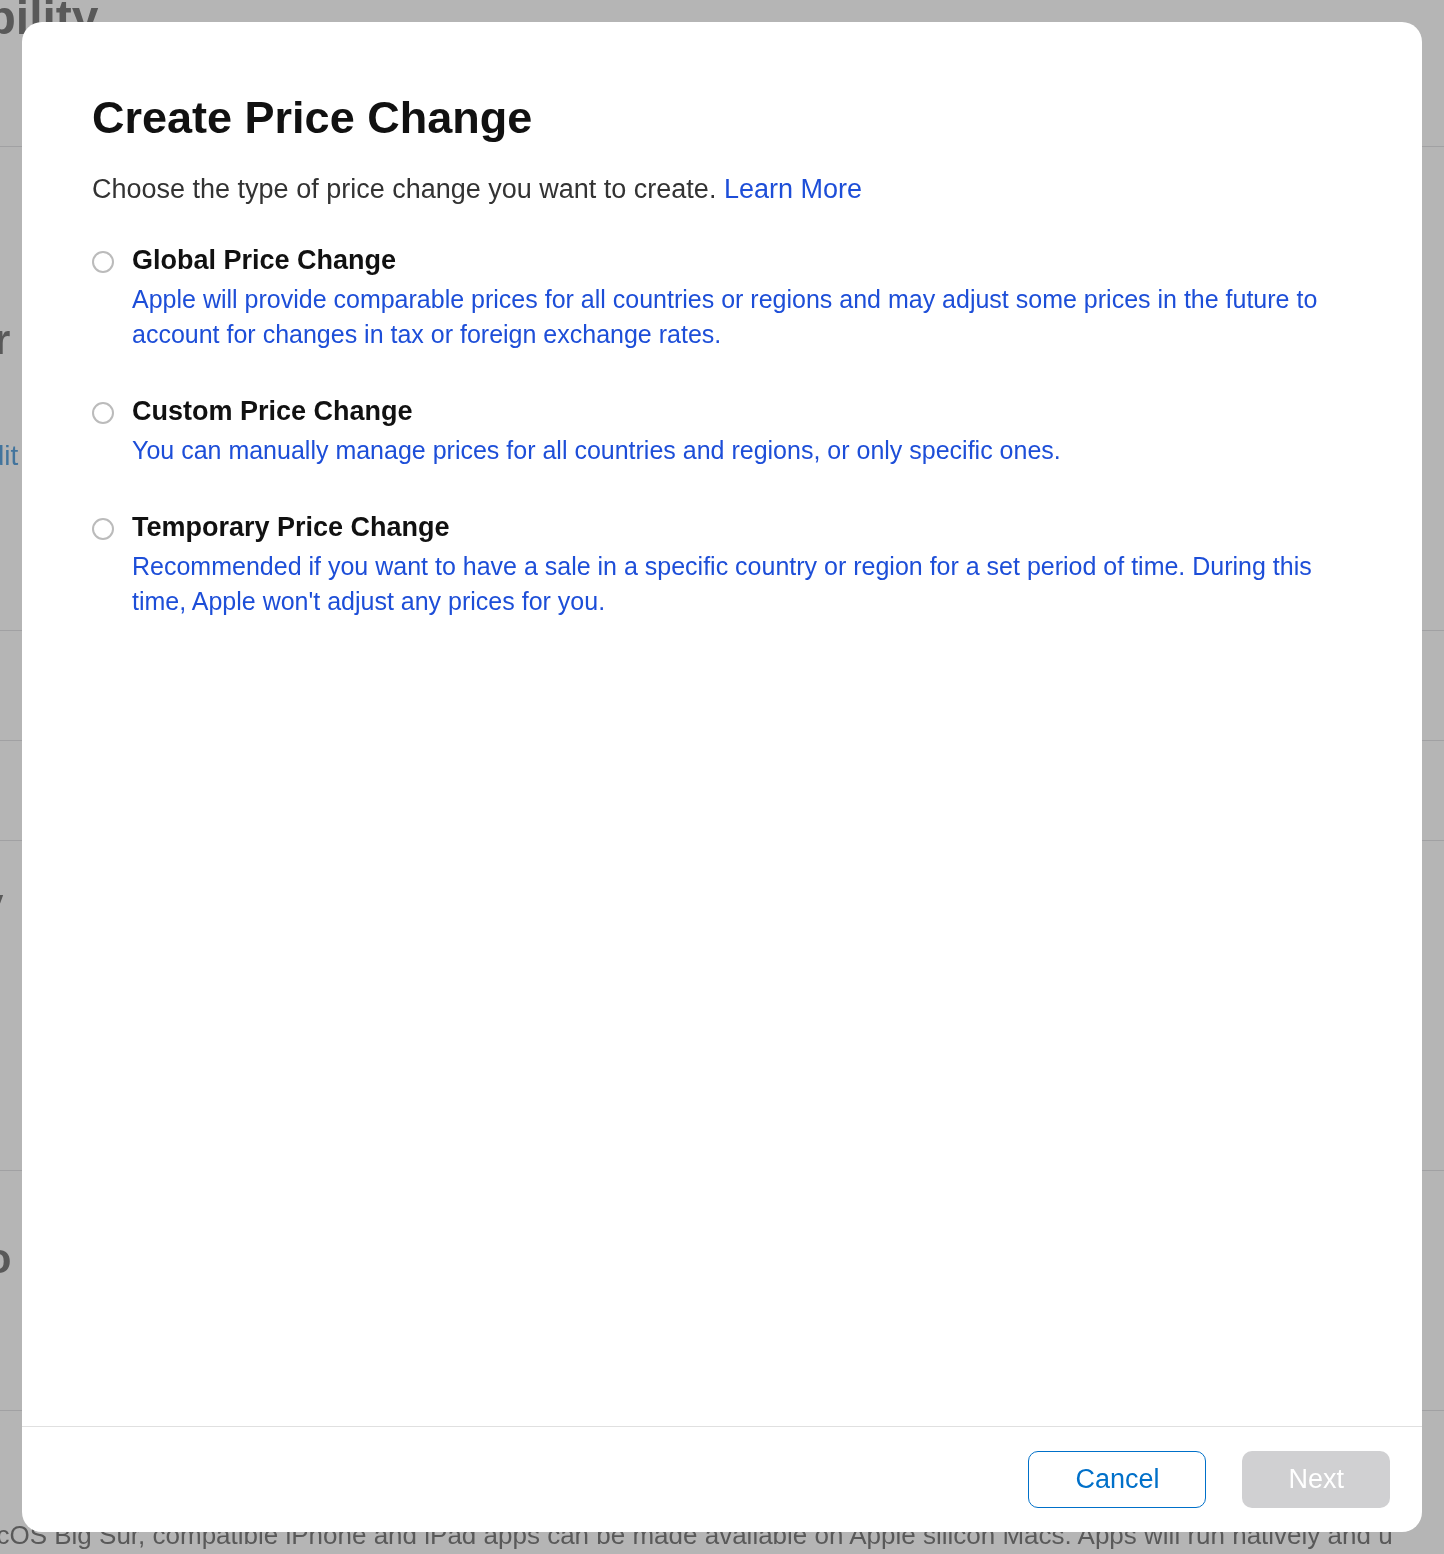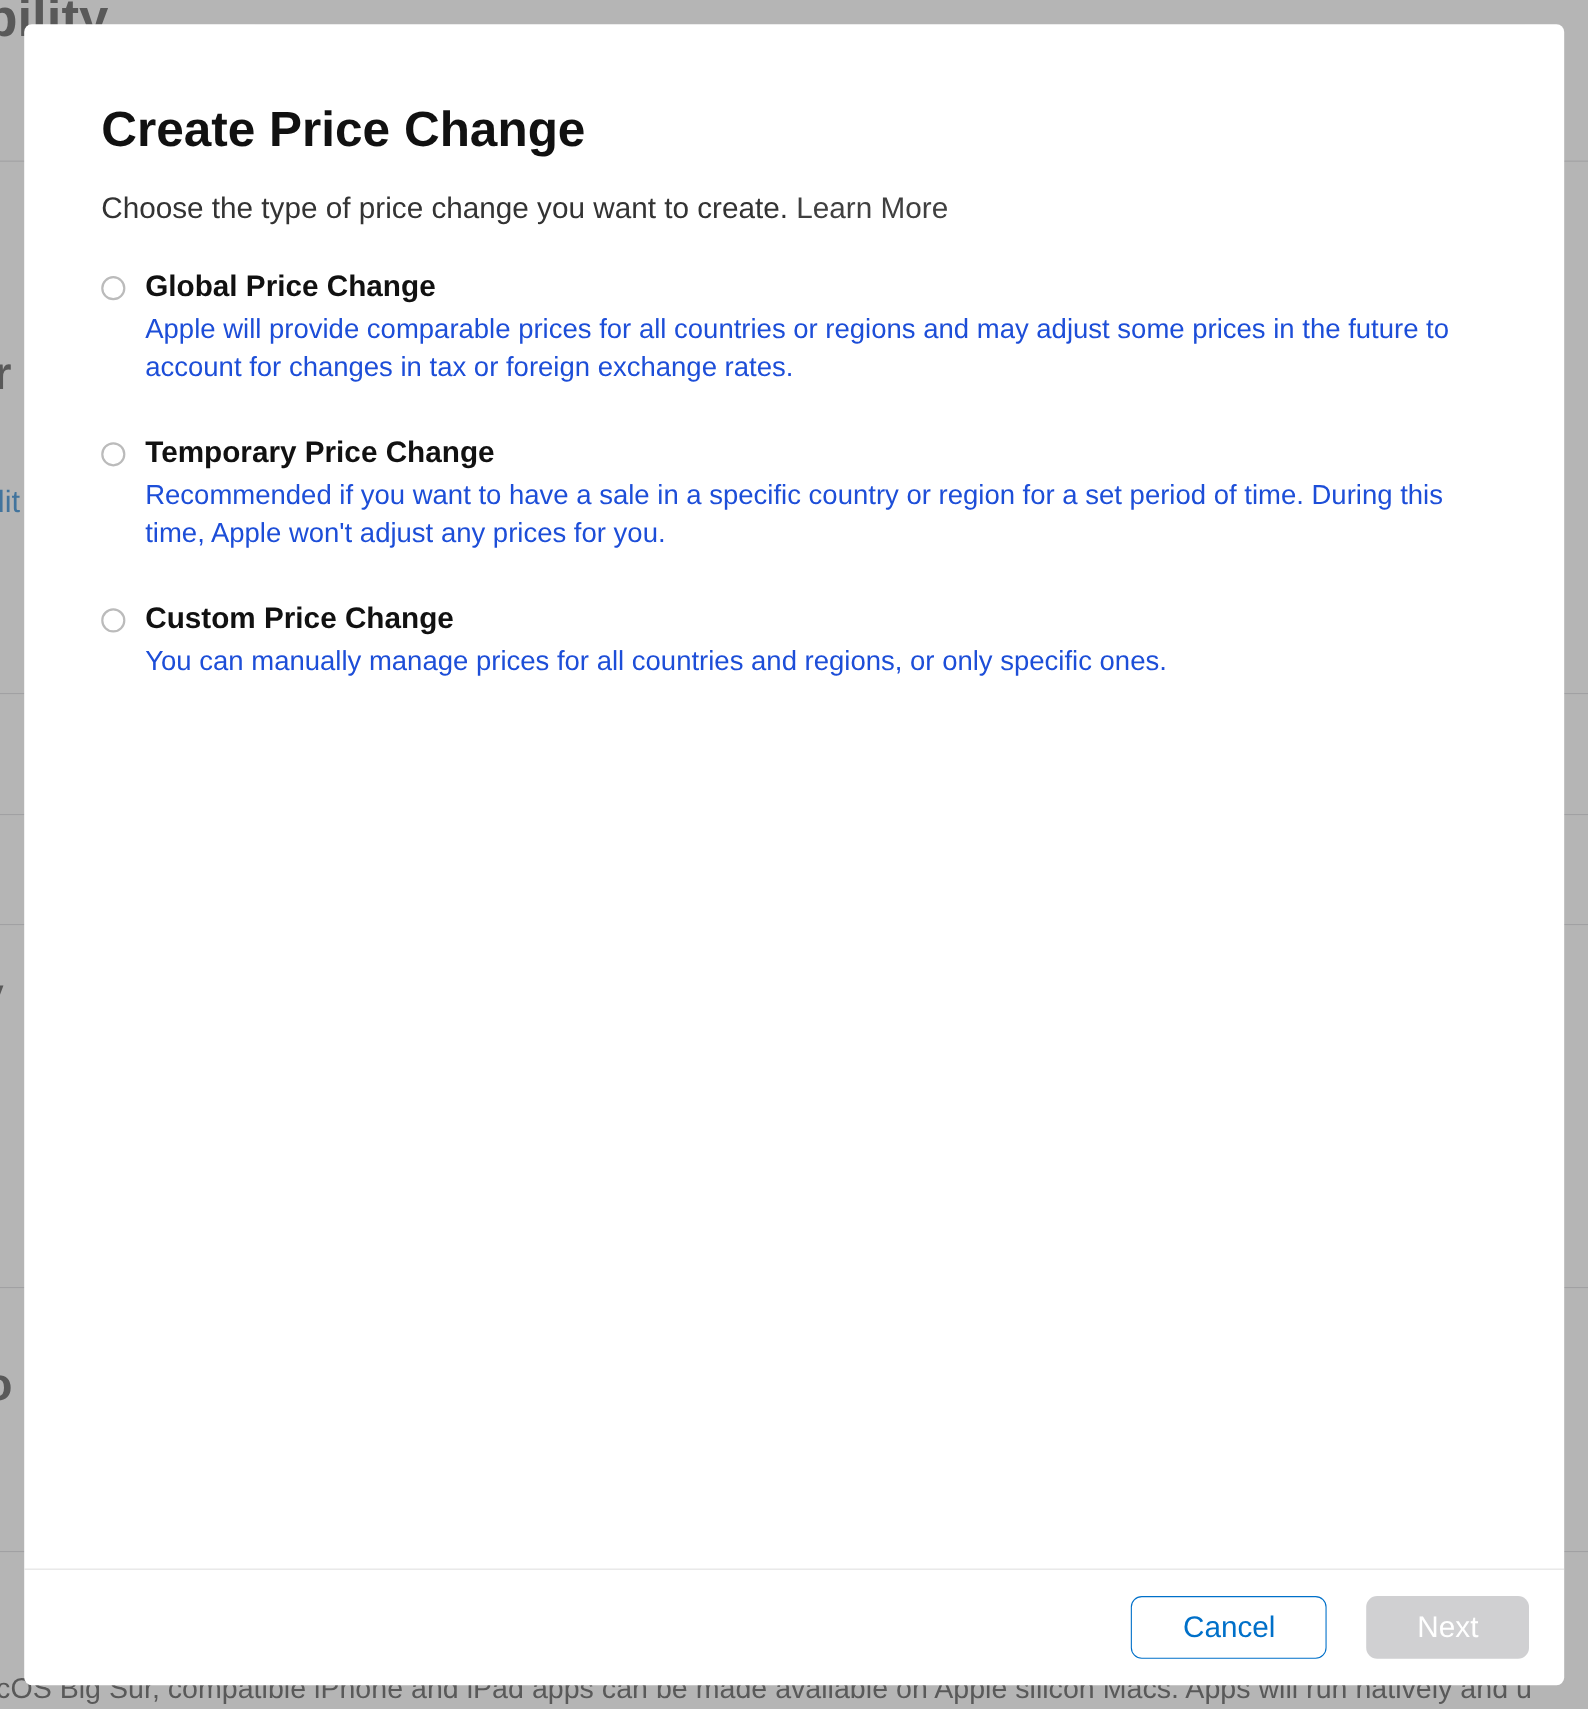--- a/index.html
+++ b/index.html
@@ -58,21 +58,21 @@
       height: 100%;
       background: rgba(120,120,120,0.55);
     }
     .modal {
       position: absolute;
       top: 22px;
       left: 22px;
       right: 22px;
       bottom: 22px;
       background: #fff;
-      border-radius: 7px;
+      border-radius: 20px;
       display: flex;
       flex-direction: column;
       overflow: hidden;
     }
     .modal-body {
       flex: 1;
       padding: 70px 70px 20px 70px;
       overflow: auto;
     }
     .modal-title {
@@ -80,21 +80,21 @@
       font-weight: 700;
       color: #111;
       margin-bottom: 30px;
     }
     .modal-subtitle {
       font-size: 27px;
       color: #333;
       margin-bottom: 40px;
     }
     .modal-subtitle .learn-more {
-      color: #404040;
+      color: #1d4ed8;
       cursor: pointer;
     }
     .option-row {
       display: flex;
       align-items: flex-start;
       margin-bottom: 44px;
       margin-top: 16px;
     }
     .radio {
       width: 22px;
@@ -184,30 +184,30 @@
       <div class="radio"></div>
       <div class="option-content">
         <div class="option-title">Global Price Change</div>
         <div class="option-desc">Apple will provide comparable prices for all countries or regions and may adjust some prices in the future to account for changes in tax or foreign exchange rates.</div>
       </div>
     </div>
 
     <div class="option-row">
       <div class="radio"></div>
       <div class="option-content">
-        <div class="option-title">Temporary Price Change</div>
-        <div class="option-desc">Recommended if you want to have a sale in a specific country or region for a set period of time. During this time, Apple won't adjust any prices for you.</div>
+        <div class="option-title">Custom Price Change</div>
+        <div class="option-desc">You can manually manage prices for all countries and regions, or only specific ones.</div>
       </div>
     </div>
 
     <div class="option-row">
       <div class="radio"></div>
       <div class="option-content">
-        <div class="option-title">Custom Price Change</div>
-        <div class="option-desc">You can manually manage prices for all countries and regions, or only specific ones.</div>
+        <div class="option-title">Temporary Price Change</div>
+        <div class="option-desc">Recommended if you want to have a sale in a specific country or region for a set period of time. During this time, Apple won't adjust any prices for you.</div>
       </div>
     </div>
   </div>
 
   <div class="modal-footer">
     <button class="btn btn-cancel">Cancel</button>
     <button class="btn btn-next" disabled="">Next</button>
   </div>
 </div>
 

